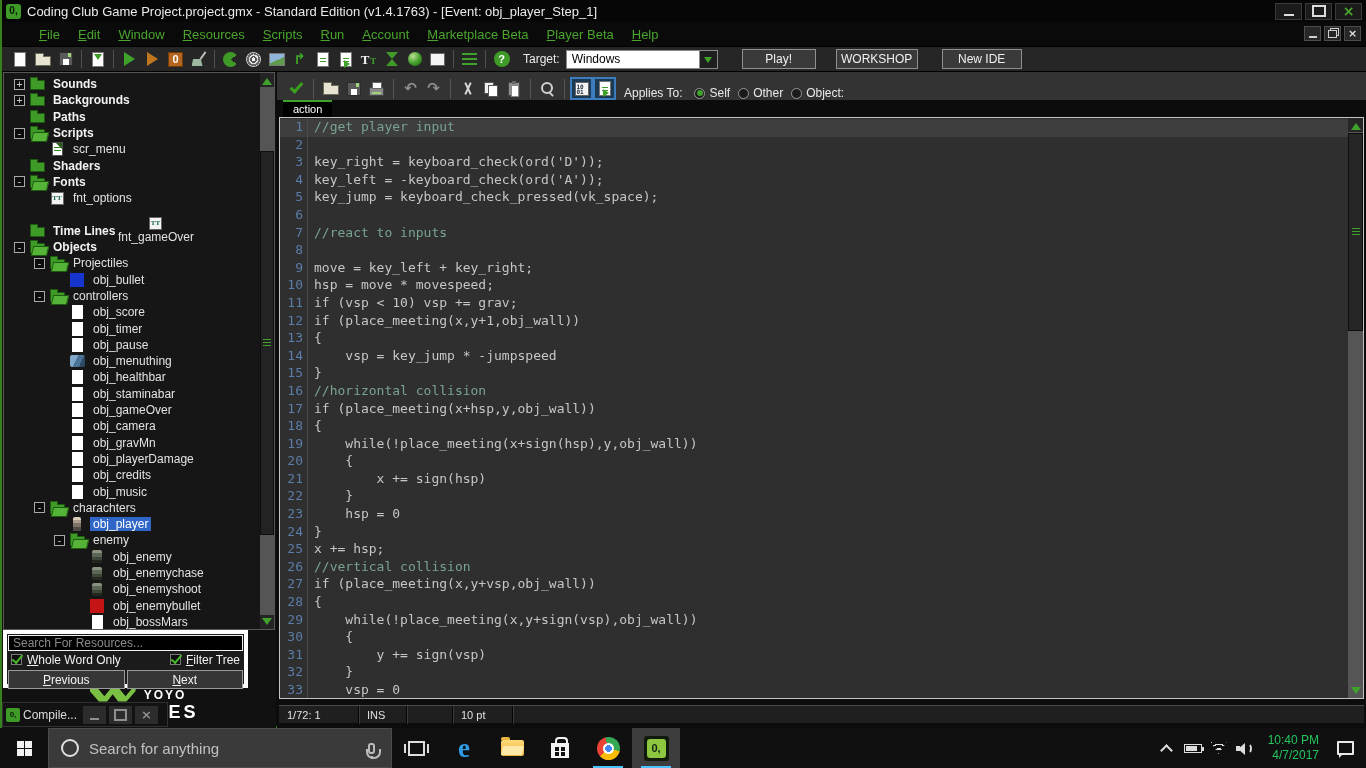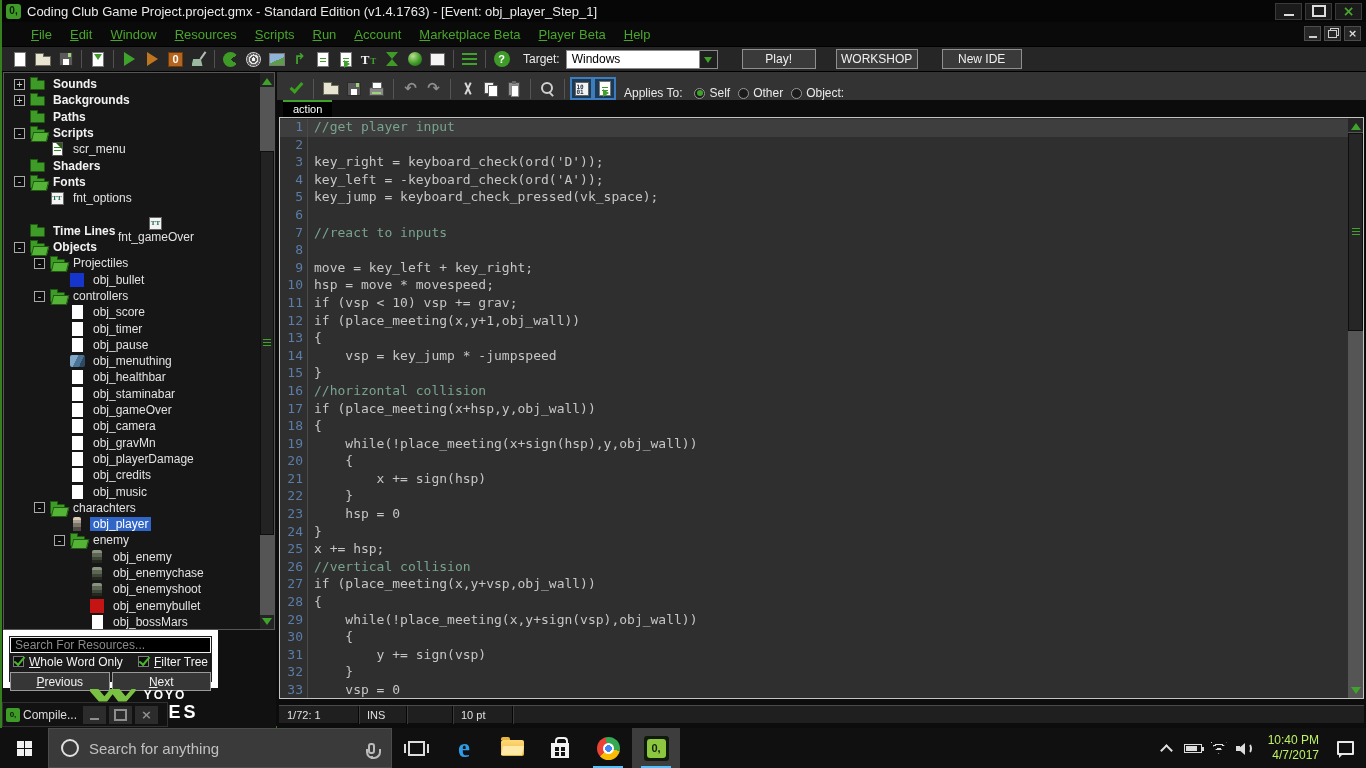--- a/index.html
+++ b/index.html
@@ -11,21 +11,21 @@
   .titlebar{position:absolute;top:0;left:0;right:0;height:22px;background:#060606;display:flex;align-items:center}
   .gmlogo{width:15px;height:15px;margin:0 6px 0 4px;background:#3f9b28;border-radius:3px;color:#0b1c06;font:bold 10px/14px "Liberation Sans",sans-serif;text-align:center;flex:none}
   .gmlogo::before{content:"0,"}
   .title{color:#eaeaea;font-size:13px;white-space:nowrap}
   .winbtns{margin-left:auto;display:flex;gap:3px;padding-right:4px}
   .wb{width:27px;height:17px;background:#1b1b1b;border:1px solid #3a3a3a;display:flex;align-items:center;justify-content:center}
   .wb-min::before{content:"";width:10px;height:2px;background:#ddd;margin-top:8px}
   .wb-max::before{content:"";width:10px;height:8px;border:2px solid #ddd}
   .wb-close{color:#4aa52d;font:bold 14px/14px "DejaVu Sans",sans-serif}
   .wb-close::before{content:"\00d7"}
-  .menubar{position:absolute;top:22px;left:0;right:0;height:24px;background:#0a0a0a;display:flex;align-items:center;padding-left:20px}
+  .menubar{position:absolute;top:22px;left:0;right:0;height:24px;background:#0a0a0a;display:flex;align-items:center;padding-left:28px}
   .menu-item{color:#4aa52d;font-size:13px;padding:3px 9px;cursor:default;white-space:nowrap}
   .mdibtns{position:absolute;right:5px;top:4px;display:flex;gap:3px}
   .mdib{width:17px;height:15px;background:#272727;border:1px solid #4c4c4c;display:flex;align-items:center;justify-content:center}
   .mdib-min::before{content:"";width:8px;height:2px;background:#cfcfcf;margin-top:6px}
   .mdib-rest::before{content:"";width:7px;height:6px;border:1px solid #cfcfcf;box-shadow:2px -2px 0 -1px #272727,2px -2px 0 0 #cfcfcf}
   .mdib-close{color:#dfdfdf;font:bold 11px/11px "DejaVu Sans",sans-serif}
   .mdib-close::before{content:"\00d7"}
   
   .toolbar{position:absolute;top:46px;left:0;right:0;height:26px;background:#262626;border-top:1px solid #000;border-bottom:1px solid #000;display:flex;align-items:center;padding-left:6px}
   .tbi{width:23px;height:21px;display:flex;align-items:center;justify-content:center;flex:none}
@@ -97,21 +97,21 @@
   .t-sprite-player{width:8px;height:14px;border-radius:2px 2px 0 0;background:linear-gradient(#d9cdb8 0 3px,#a99e90 3px 6px,#7d7468 6px 10px,#4f4a43 10px)}
   .t-sprite-menuthing{width:15px;height:12px;border-radius:2px;background:linear-gradient(115deg,#7fa8c9 0 40%,#4a7396 40% 70%,#2e4a63 70%)}
   .t-sprite-enemy{width:10px;height:13px;border-radius:2px 2px 0 0;background:linear-gradient(#8a9280 0 3px,#5d6654 3px 7px,#3e463a 7px 10px,#23281f 10px)}
   .tscroll{position:absolute;right:2px;top:1px;width:14px;height:556px;background:#555}
   .sarr{position:absolute;left:0;width:14px;height:14px;background:#242424;display:flex;align-items:center;justify-content:center}
   .sarr.up{top:0}.sarr.down{bottom:0}
   .sarr.up::before{content:"";border:5px solid transparent;border-bottom:7px solid #3fa32b;margin-bottom:3px}
   .sarr.down::before{content:"";border:5px solid transparent;border-top:7px solid #3fa32b;margin-top:3px}
   .sthumb{position:absolute;left:0;width:14px;background:#232323;border:1px solid #0e0e0e;display:flex;align-items:center;justify-content:center}
   .sthumb::before{content:"";width:8px;height:8px;background:repeating-linear-gradient(#3fa32b 0 1px,rgba(0,0,0,0) 1px 3px)}
-  .searchpanel{position:absolute;left:1px;width:215px;top:558px;height:58px;background:#1b1b1b;border:6px solid #ffffff;padding:1px}
+  .searchpanel{position:absolute;left:1px;width:245px;top:558px;height:58px;background:#1b1b1b;border:4px solid #ffffff;padding:1px}
   .srch{display:block;width:100%;height:16px;background:#000;border:1px solid #f0f0f0;color:#9a9a9a;font:12px "Liberation Sans",sans-serif;padding:0 4px}
   .srch::placeholder{color:#8a8a8a}
   .chkrow{display:flex;align-items:center;justify-content:space-between;height:17px;padding:0 3px;color:#f2f2f2;font-size:12px}
   .chk{display:flex;align-items:center;gap:5px}
   .cbox{width:11px;height:11px;border:1px solid #7a7a7a;background:#0d0d0d;position:relative;flex:none}
   .cbox::after{content:"";position:absolute;left:0;top:0;width:9px;height:4px;border-left:2px solid #46b52a;border-bottom:2px solid #46b52a;transform:rotate(-50deg)}
   .btnrow{display:flex;gap:2px;margin-top:2px}
   .pnbtn{flex:1;height:19px;background:#363636;border:1px solid #9a9a9a;color:#f2f2f2;font-size:12px;display:flex;align-items:center;justify-content:center}
   .yoyo{position:absolute;left:0;top:616px;width:272px;height:40px;display:flex;flex-direction:column;align-items:center;color:#fff}
   .yrow1{display:flex;align-items:center;gap:8px}
@@ -210,21 +210,21 @@
   .tray-it{display:flex;align-items:center;justify-content:center;width:26px;height:40px;position:relative}
   .chev{width:9px;height:9px;border-top:2px solid #e0e0e0;border-left:2px solid #e0e0e0;transform:rotate(45deg);margin-top:4px}
   .battery{width:18px;height:9px;border:1px solid #ddd;position:relative}
   .battery::before{content:"";position:absolute;left:1px;top:1px;bottom:1px;width:11px;background:#ddd}
   .battery::after{content:"";position:absolute;right:-3px;top:2px;width:2px;height:4px;background:#ddd}
   .wifi{width:16px;height:12px;background:repeating-radial-gradient(circle at 50% 100%,#e0e0e0 0 1.5px,rgba(0,0,0,0) 1.5px 4.5px);clip-path:polygon(50% 100%,0 0,100% 0)}
   .spk{width:18px;height:13px;position:relative}
   .spk::before{content:"";position:absolute;left:0;top:4px;width:4px;height:5px;background:#ddd}
   .spk::after{content:"";position:absolute;left:2px;top:1px;border:6px solid transparent;border-right:7px solid #ddd;border-left:0}
   .spk i{position:absolute;right:2px;top:1px;width:9px;height:11px;border:2px solid transparent;border-right:2px solid #ddd;border-radius:50%}
-  .clock{color:#bef264;font-size:12px;text-align:right;line-height:15px;margin:0 10px;white-space:nowrap}
+  .clock{color:#22c55e;font-size:12px;text-align:right;line-height:15px;margin:0 10px;white-space:nowrap}
   .notif{width:17px;height:14px;border:2px solid #e8e8e8;border-radius:1px;position:relative;margin:0 8px}
   .notif::after{content:"";position:absolute;left:0;bottom:-5px;width:5px;height:5px;background:#e8e8e8;clip-path:polygon(0 0,100% 0,0 100%)}
 </style>
 </head>
 <body>
 
 <div class="screen">
   <div class="app">
 
     <div class="titlebar">

